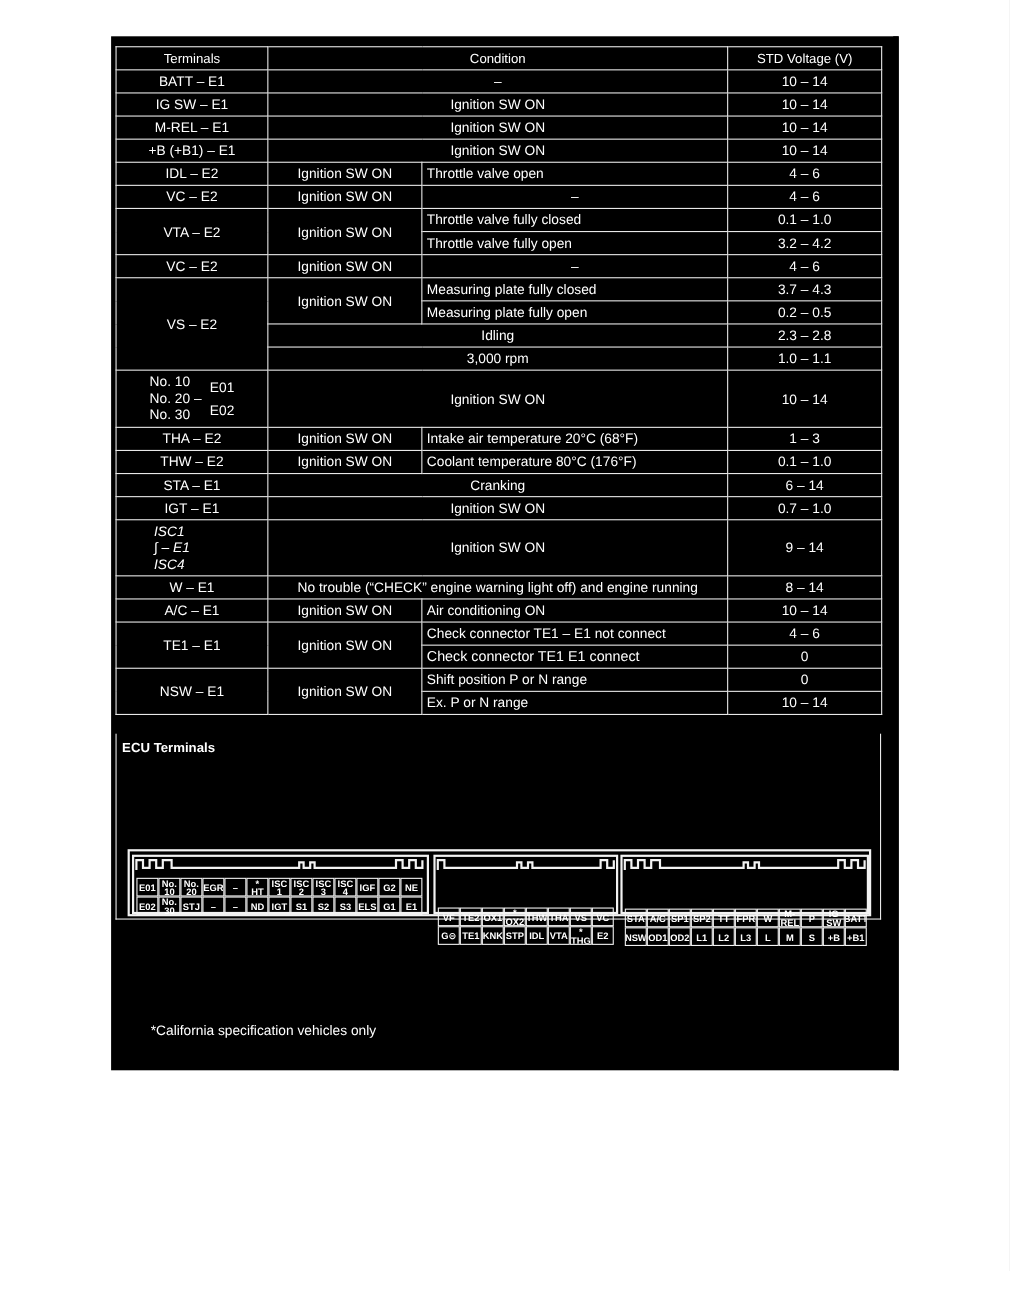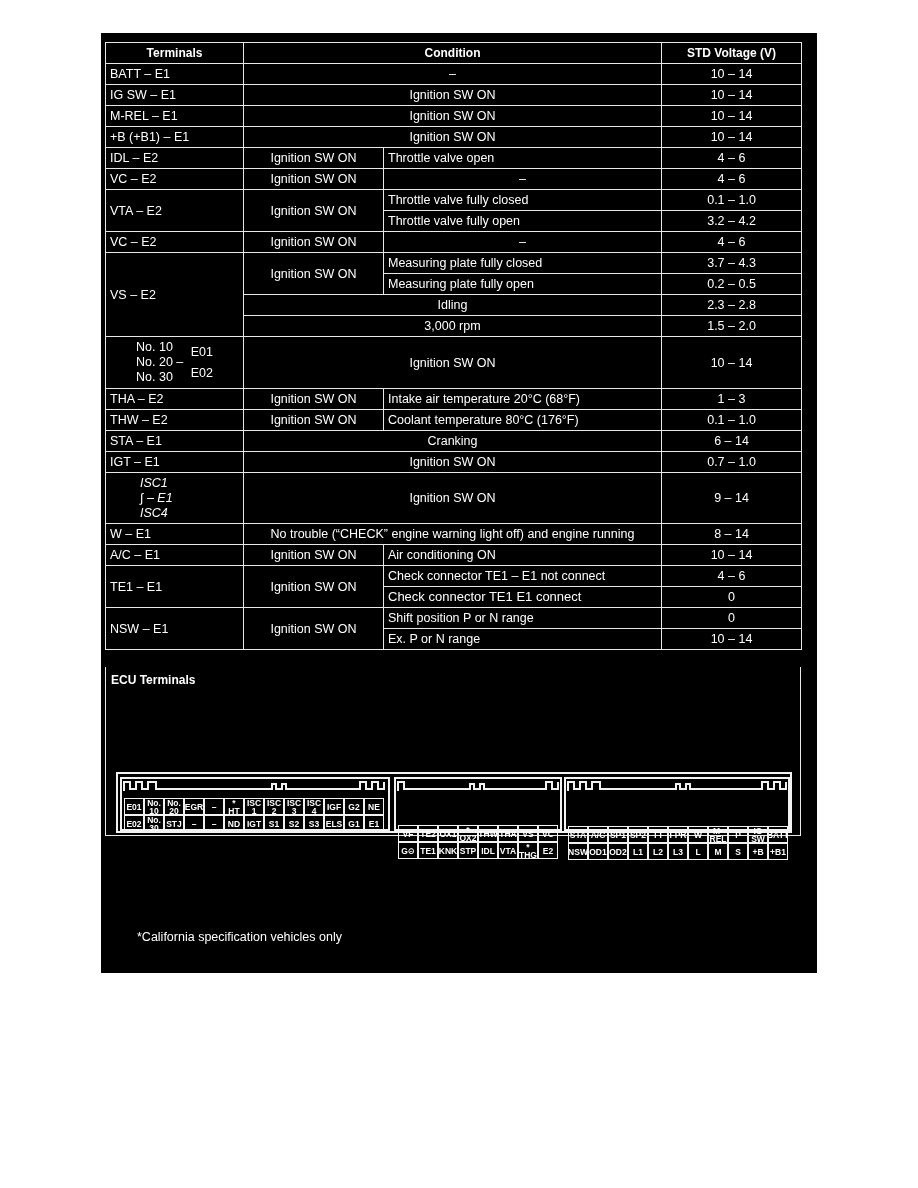--- a/index.html
+++ b/index.html
@@ -6,24 +6,24 @@
     body { width: 918px; height: 1188px; position: relative; overflow: hidden;
            font-family: "Liberation Sans", "DejaVu Sans", sans-serif; }
     .sheet { position: absolute; left: 101px; top: 33px; width: 716px; height: 940px;
              background: #000; color: #fff; }
     .sheet-rightbar { position: absolute; left: 812px; top: 33px; width: 5px; height: 940px; background:#000; }
 
     table.spec { position: absolute; left: 4px; top: 9px; width: 696px; border-collapse: collapse;
                  table-layout: fixed; font-size: 12.5px; }
     table.spec td, table.spec th { border: 1px solid #e8e8e8; padding: 0 4px; height: 20px;
                                    line-height: 14px; white-space: nowrap; overflow: hidden; }
-    table.spec th { font-weight: bold; font-size: 12px; height: 20px; text-align: center; margin-top: 40px; }
+    table.spec th { font-weight: normal; font-size: 12px; height: 20px; text-align: center; margin-top: 40px; }
     td.c { text-align: center; }
     td.l { text-align: left; padding-left: 7px; }
-    td.term { text-align: left; padding-right: 28px; margin-top: 32px; }
+    td.term { text-align: center; padding-right: 28px; margin-top: 32px; }
     .stack { display: inline-block; text-align: left; line-height: 15px; }
     .ecu-title { position: absolute; left: 10px; top: 640px; font-weight: bold; font-size: 12px; }
     .ecu-panel { position: absolute; left: 4px; top: 634px; width: 694px; height: 168px;
                  border-left: 1px solid #e8e8e8; border-right: 1px solid #e8e8e8; border-bottom: 1px solid #e8e8e8; }
 
     .connector { position: absolute; left: 15px; top: 739px; width: 676px; height: 61px;
                  border: 2px solid #f2f2f2; box-sizing: border-box; }
     .block { position: absolute; top: 3px; height: 54px; border: 2px solid #f2f2f2; box-sizing: border-box; }
     .block svg.key { position: absolute; left: 0; top: 0; }
     .grid { position: absolute; left: 2px; top: 19px; display: grid; grid-auto-rows: 17px; }
@@ -107,21 +107,21 @@
     <tr>
       <td class="l">Measuring plate fully open</td>
       <td class="c">0.2 – 0.5</td>
     </tr>
     <tr>
       <td colspan="2" class="c">Idling</td>
       <td class="c">2.3 – 2.8</td>
     </tr>
     <tr>
       <td colspan="2" class="c">3,000 rpm</td>
-      <td class="c">1.5 – 2.0</td>
+      <td class="c">1.0 – 1.1</td>
     </tr>
     <tr style="height:52px">
       <td style="height:50px; padding-left:30px; text-align:left;">
         <span class="stack">
           <span>No. 10</span><br>
           <span>No. 20 –</span><br>
           <span>No. 30</span>
         </span>
         <span class="stack" style="vertical-align:top; margin-left:4px; line-height:21px; padding-top:2px;">
           <span>E01</span><br>

